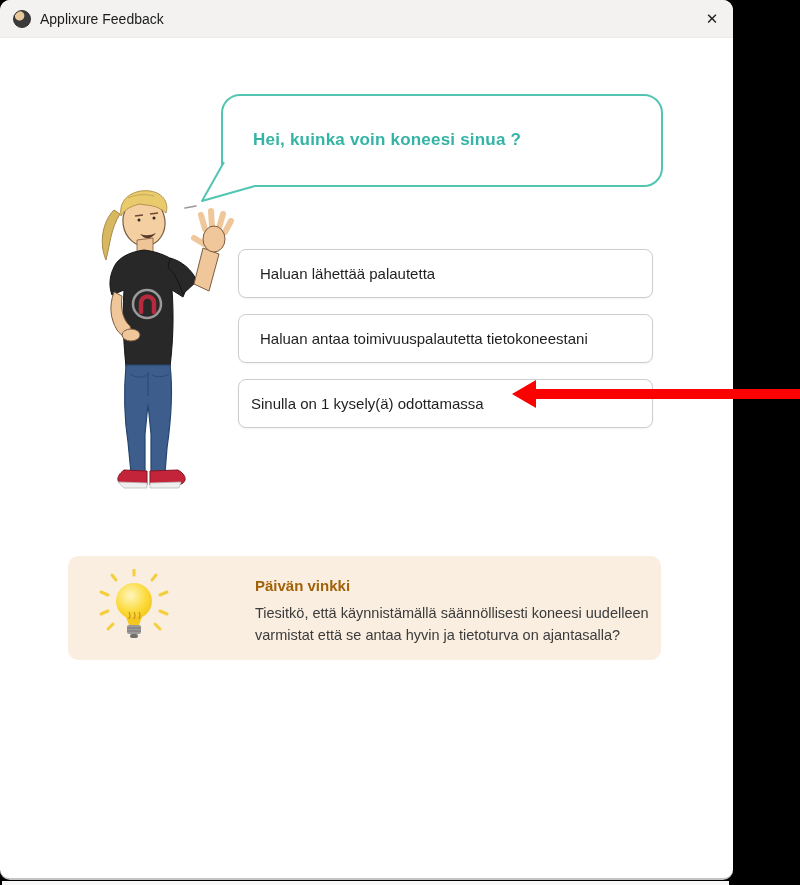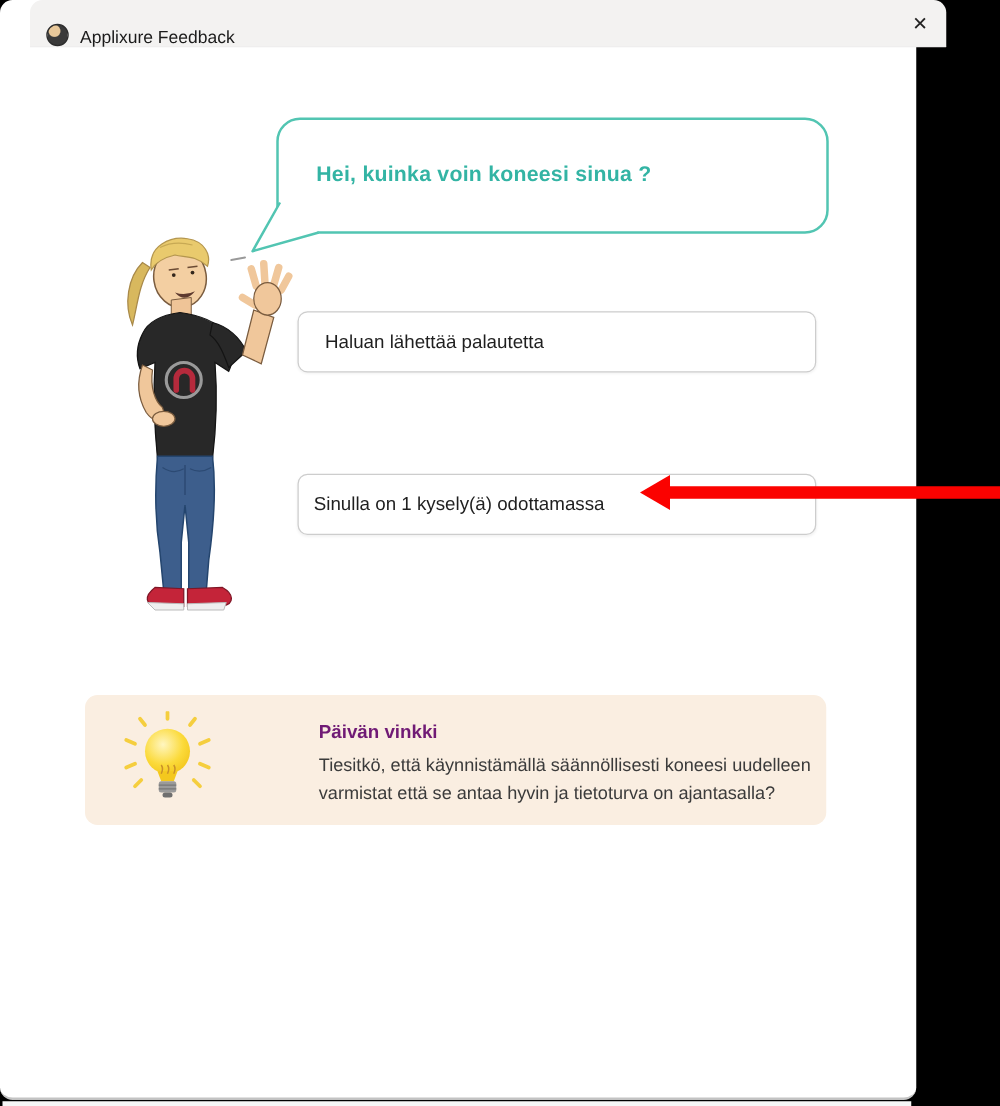--- a/index.html
+++ b/index.html
@@ -9,22 +9,22 @@
   }
   .window{
     position:absolute;left:0;top:0;width:733px;height:880px;background:#fff;
     border-radius:10px;border-bottom:2px solid #c3c3c3;box-sizing:border-box;
   }
   .below-strip{
     position:absolute;left:2px;top:881px;width:727px;height:4px;background:#f6f6f6;
   }
   .titlebar{
     position:absolute;left:0;top:0;width:100%;height:38px;background:#f3f2f1;
-    border-radius:10px 10px 0 0;display:flex;align-items:flex-end;
-    border-bottom:1px solid #ebebeb;box-sizing:border-box;margin-left:24px;
+    border-radius:10px 10px 0 0;display:flex;align-items:center;
+    border-bottom:1px solid #ebebeb;box-sizing:border-box;
   }
   .app-icon{
     width:18px;height:18px;border-radius:50%;margin-left:13px;
     background:radial-gradient(circle at 35% 30%,#e8c89a 0 28%,#3a3a3a 34%);
     border:1px solid #2c2c2c;box-sizing:border-box;
   }
   .title-text{margin-left:9px;font-size:14px;color:#1b1b1b;}
   .close-btn{
     position:absolute;right:6px;top:4px;width:30px;height:30px;display:flex;
     align-items:center;justify-content:center;font-size:15px;color:#222;
@@ -49,21 +49,21 @@
     border-right:24px solid #fb0200;
   }
   .arrow-shaft{
     position:absolute;left:534px;top:389px;width:266px;height:10px;background:#fb0200;z-index:6;
   }
   .tipbox{
     position:absolute;left:68px;top:556px;width:593px;height:104px;
     background:#faeee1;border-radius:10px;
   }
   .bulb-svg{position:absolute;left:28px;top:13px;}
-  .tip-title{position:absolute;left:187px;top:21px;font-size:15px;font-weight:bold;color:#701a75;}
+  .tip-title{position:absolute;left:187px;top:21px;font-size:15px;font-weight:bold;color:#a16207;}
   .tip-body{position:absolute;left:187px;top:46px;width:410px;font-size:14.5px;line-height:22px;color:#3b3b3b;}
 </style>
 </head>
 <body>
 
 <div class="window">
 
   <div class="titlebar">
     <div class="app-icon"></div>
     <div class="title-text">Applixure Feedback</div>
@@ -121,20 +121,21 @@
     <path d="M 100 193 C 106 196 112 195 117 192" fill="none" stroke="#2c4a73" stroke-width="1"></path>
 
     <path d="M 72 288 C 63 295 64 302 74 303 L 95 303 L 95 289 Z" fill="#c42439" stroke="#7e1626" stroke-width="1"></path>
     <path d="M 66 300 L 95 301 L 95 306 L 72 306 Z" fill="#efefef" stroke="#bbb" stroke-width="0.8"></path>
 
     <path d="M 98 289 L 98 303 L 126 303 C 136 301 135 293 126 288 Z" fill="#c42439" stroke="#7e1626" stroke-width="1"></path>
     <path d="M 98 301 L 129 300 L 127 306 L 98 306 Z" fill="#efefef" stroke="#bbb" stroke-width="0.8"></path>
   </svg>
 
   <button class="choice-btn btn-0">Haluan lähettää palautetta</button>
+  <button class="choice-btn btn-1">Haluan antaa toimivuuspalautetta tietokoneestani</button>
   <button class="choice-btn btn-2">Sinulla on 1 kysely(ä) odottamassa</button>
 
   <div class="tipbox">
     <svg class="bulb-svg" width="76" height="78" viewBox="0 0 76 78">
       <defs>
         <radialGradient id="bulbg" cx="40%" cy="35%" r="75%">
           <stop offset="0%" stop-color="#fff6c0"></stop>
           <stop offset="60%" stop-color="#fbda3a"></stop>
           <stop offset="100%" stop-color="#f2c318"></stop>
         </radialGradient>

